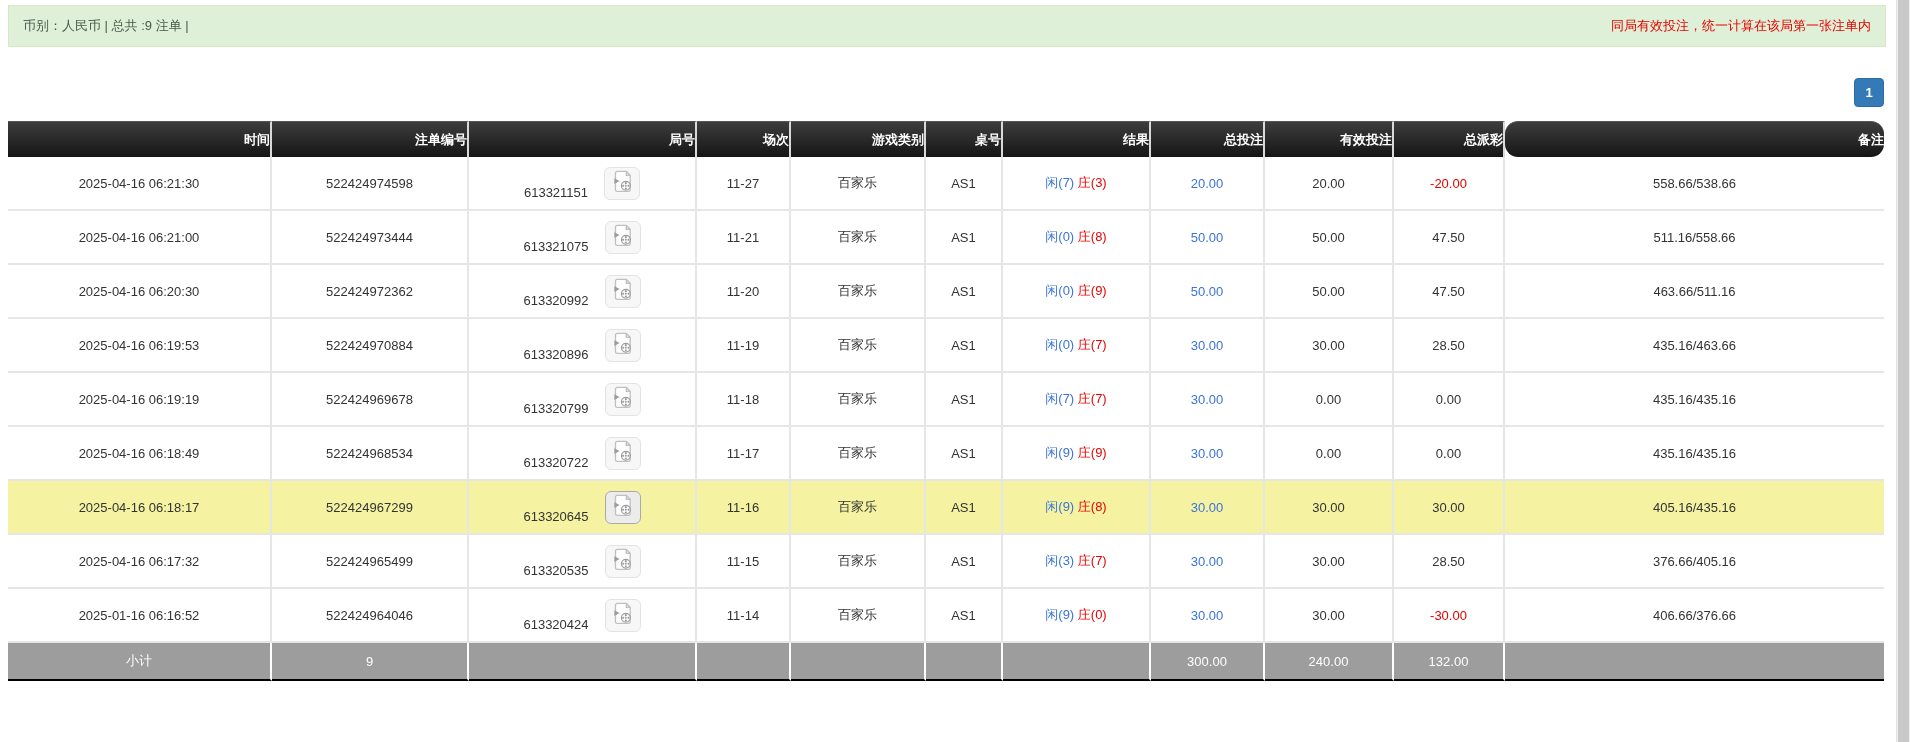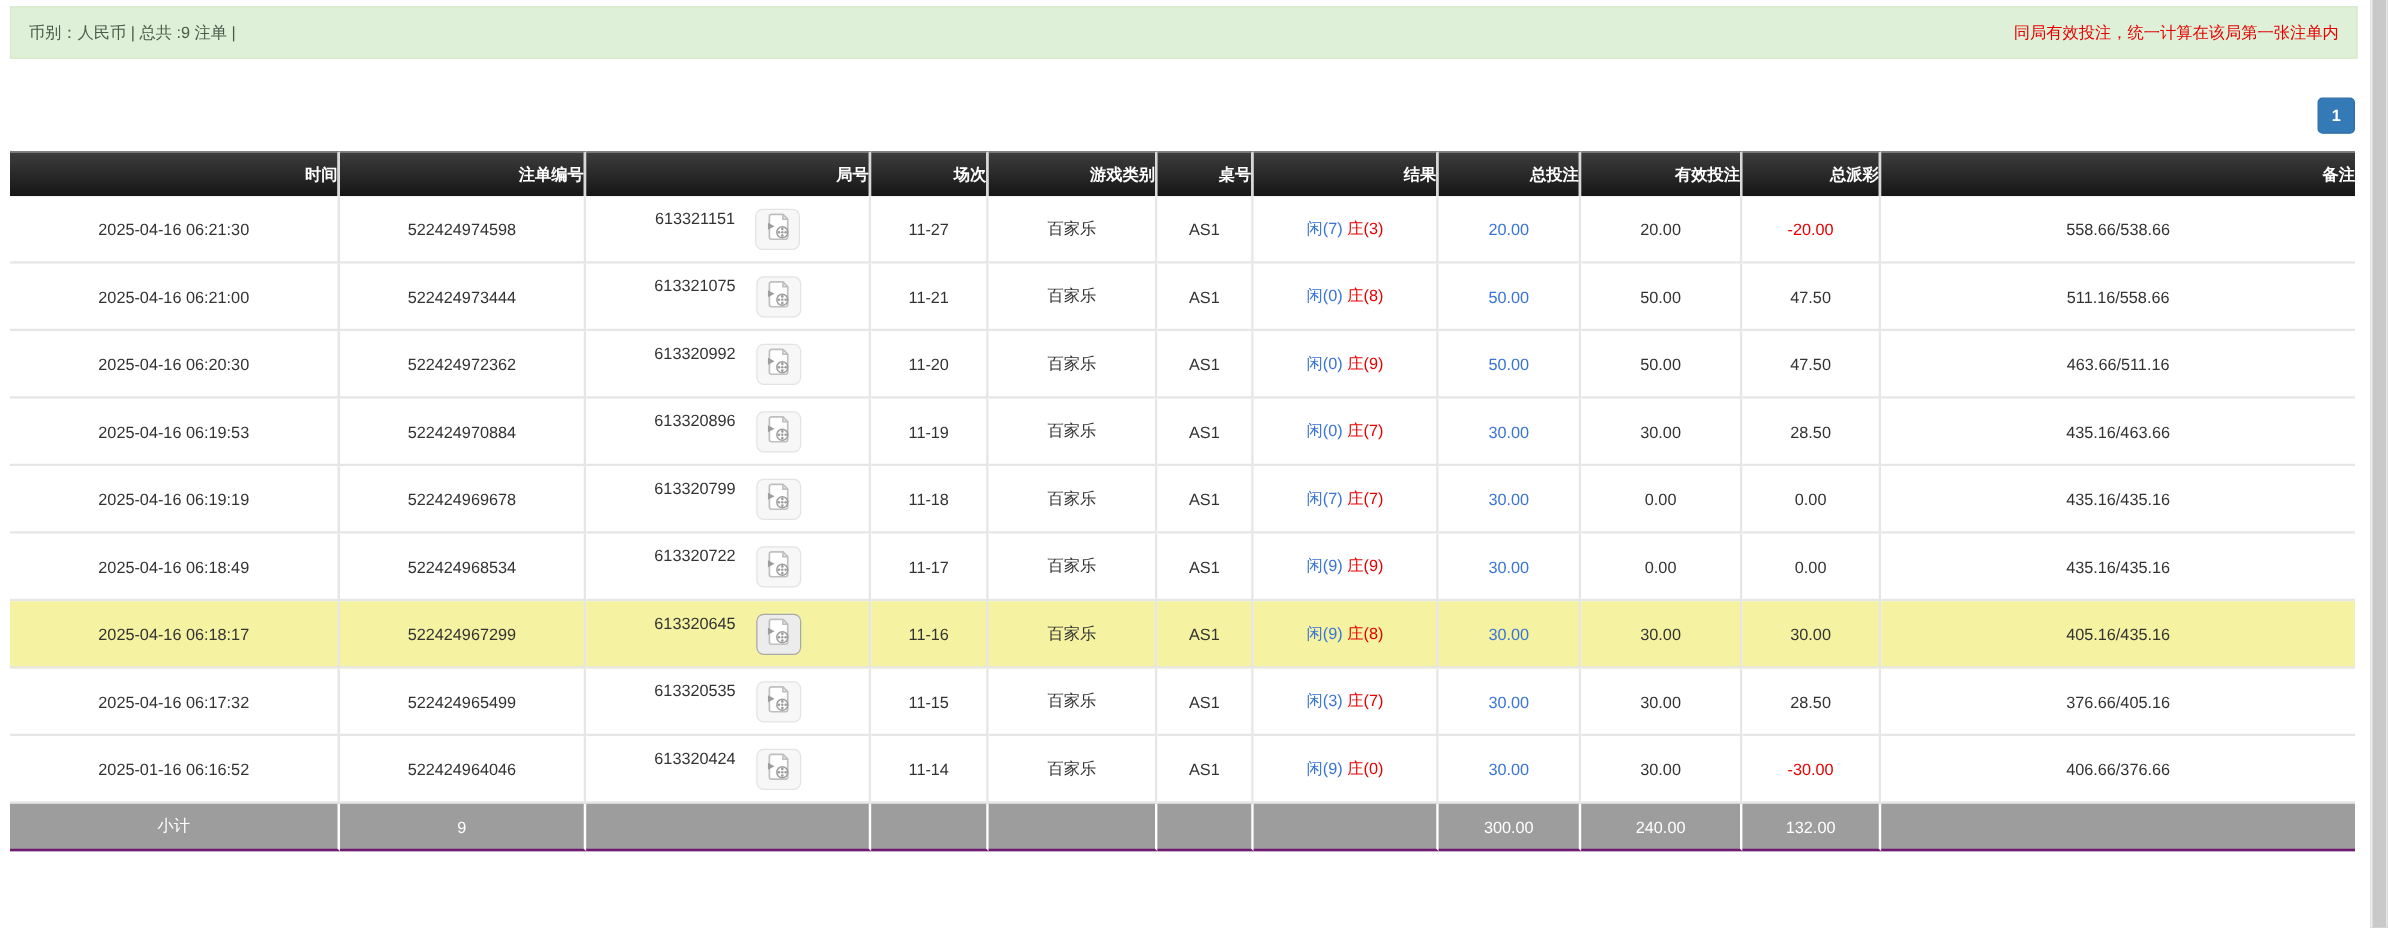--- a/index.html
+++ b/index.html
@@ -42,53 +42,53 @@
     table-layout: fixed;
   }
   thead th {
     height: 36px;
     background: linear-gradient(#3d3d3d, #151515);
     color: #fff; font-weight: bold; font-size: 13px;
     text-align: right; vertical-align: middle;
     border-right: 2px solid #d9d9d9;
     border-top: 1px solid #555;
   }
-  thead th:last-child { border-right: none; }
+  thead th:last-child { border-right: none; border-radius: 13px; }
   tbody td {
     height: 54px;
     text-align: center; vertical-align: middle;
     border-right: 2px solid #e6e6e6;
     border-bottom: 2px solid #e6e6e6;
     background: #fff;
     color: #333;
   }
   tbody td:last-child { border-right: none; }
   tbody tr.highlight td { background: var(--highlight-yellow, #f5f3a2); }
   .blue-val { color: var(--accent-blue-text, #3a74d8); }
   .neg { color: var(--negative-red, #e60000); }
   .result-player { color: var(--accent-blue-text, #3a74d8); }
   .result-banker { color: var(--negative-red, #e60000); }
-  .round-wrap { display: inline-flex; align-items: flex-start; gap: 16px; justify-content: center; }
+  .round-wrap { display: inline-flex; align-items: flex-end; gap: 16px; justify-content: center; }
   .video-btn {
     width: 36px; height: 33px;
     border-radius: 6px;
     background: #f7f7f7;
     border: 1px solid #e3e3e3;
     display: inline-flex; align-items: center; justify-content: center;
     cursor: pointer;
   }
   tr.highlight .video-btn { background: #ececec; border-color: #a9a9a9; }
   
   tfoot td {
     height: 38px;
     background: var(--summary-gray, #9d9d9d);
     color: #fff;
     text-align: center; vertical-align: middle;
     border-right: 2px solid #fff;
-    border-bottom: 2px solid #701a75;
+    border-bottom: 2px solid #000000;
   }
   tfoot td:last-child { border-right: none; }
   
   .scrollbar {
     position: fixed; top: 0; right: 0; bottom: 0; width: 14px;
     background: #f0f0f0; border-left: 1px solid #e2e2e2;
   }
   .scrollbar .thumb {
     position: absolute; top: 0; left: 1px; right: 1px; bottom: 0;
     background: var(--scrollbar-thumb, #c9c9c9);

